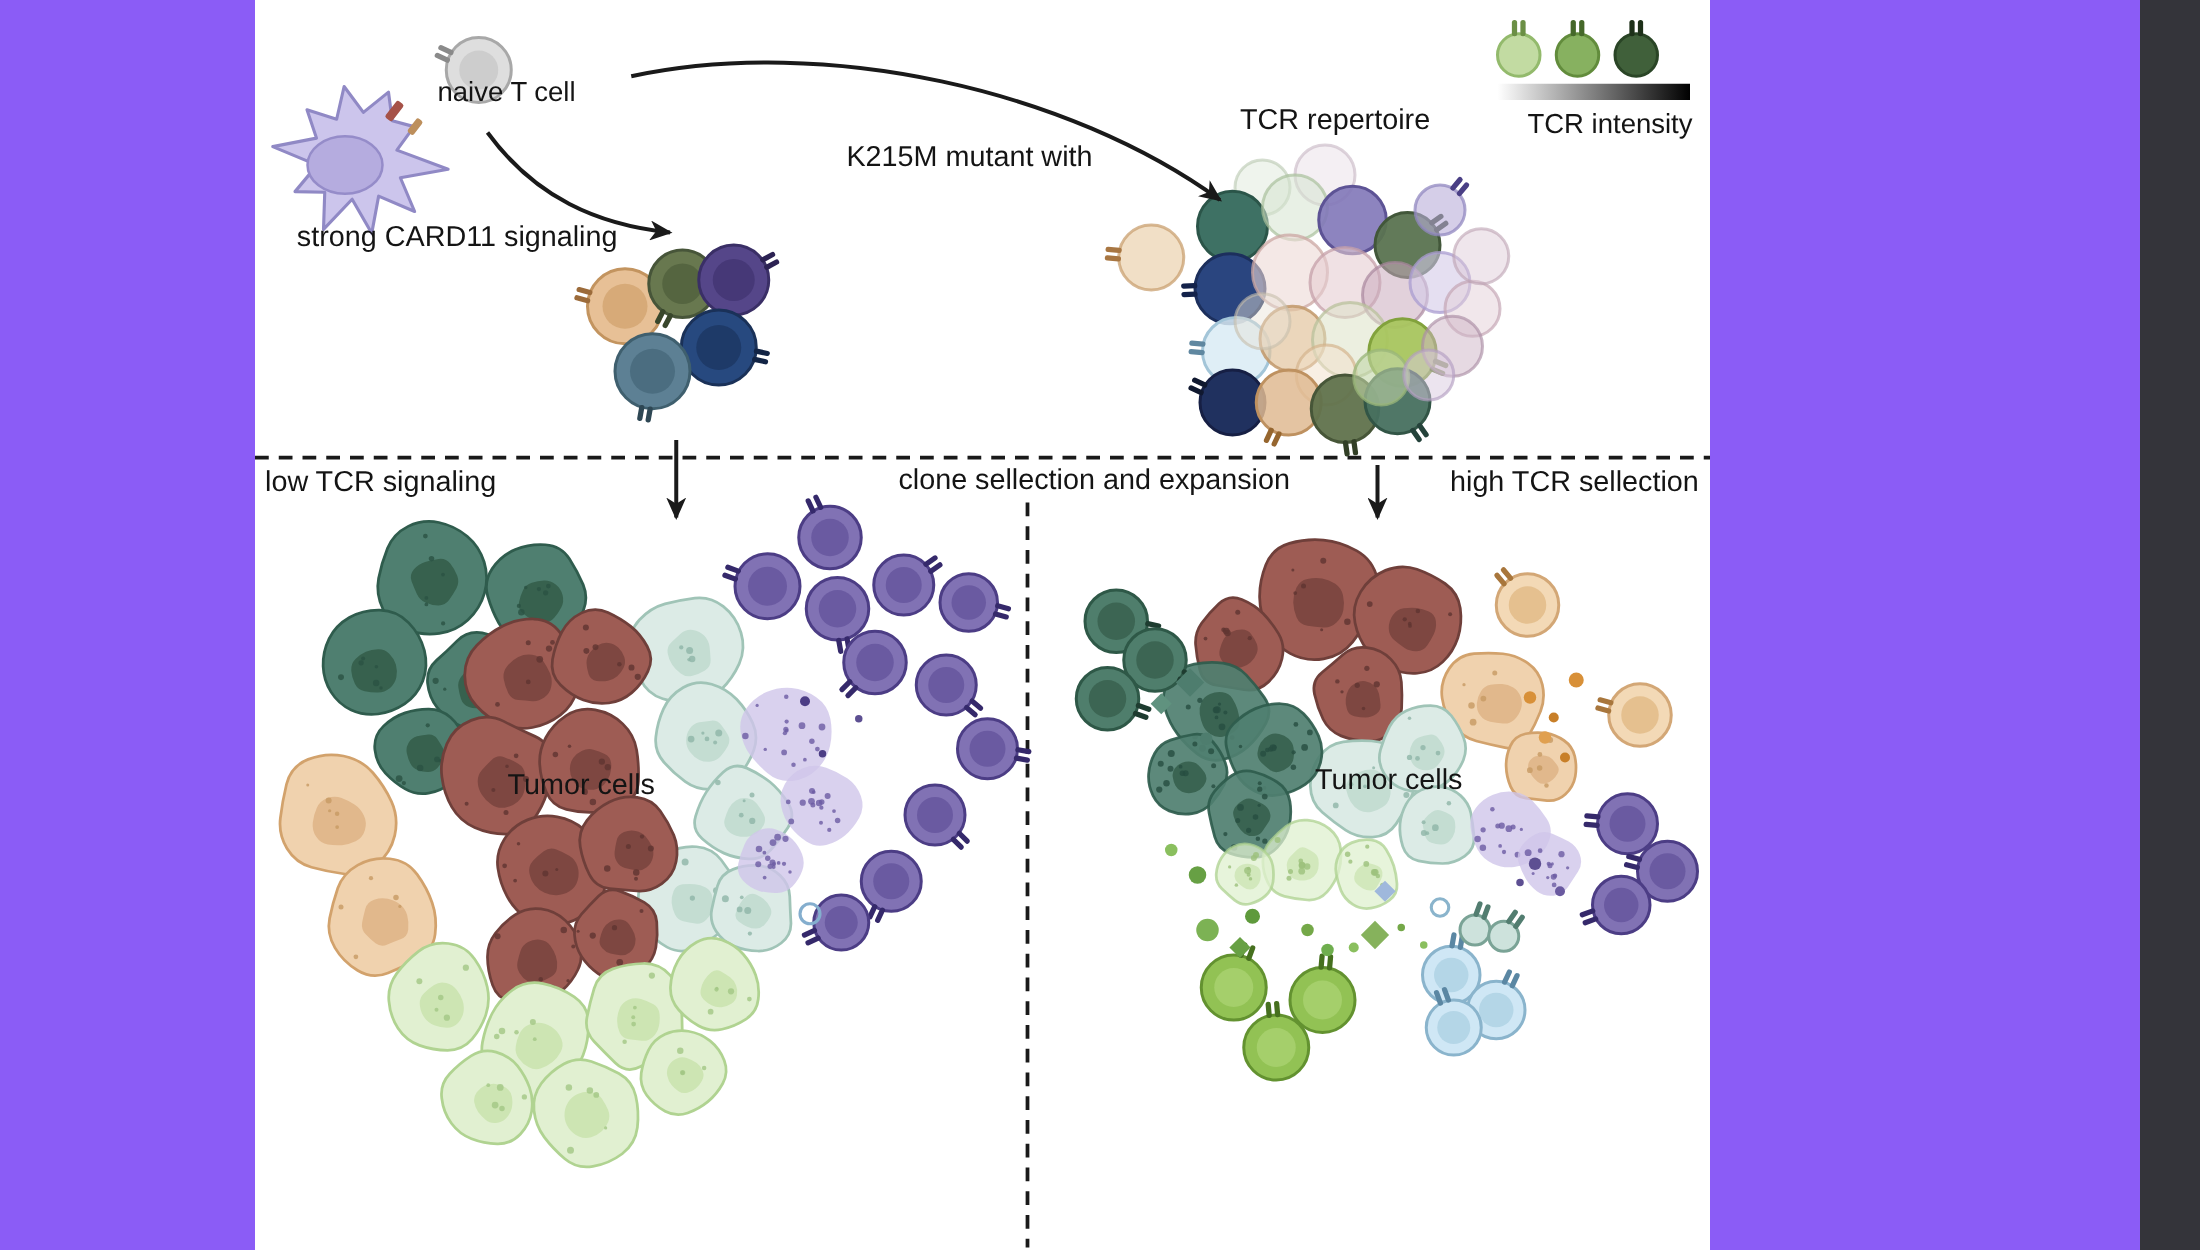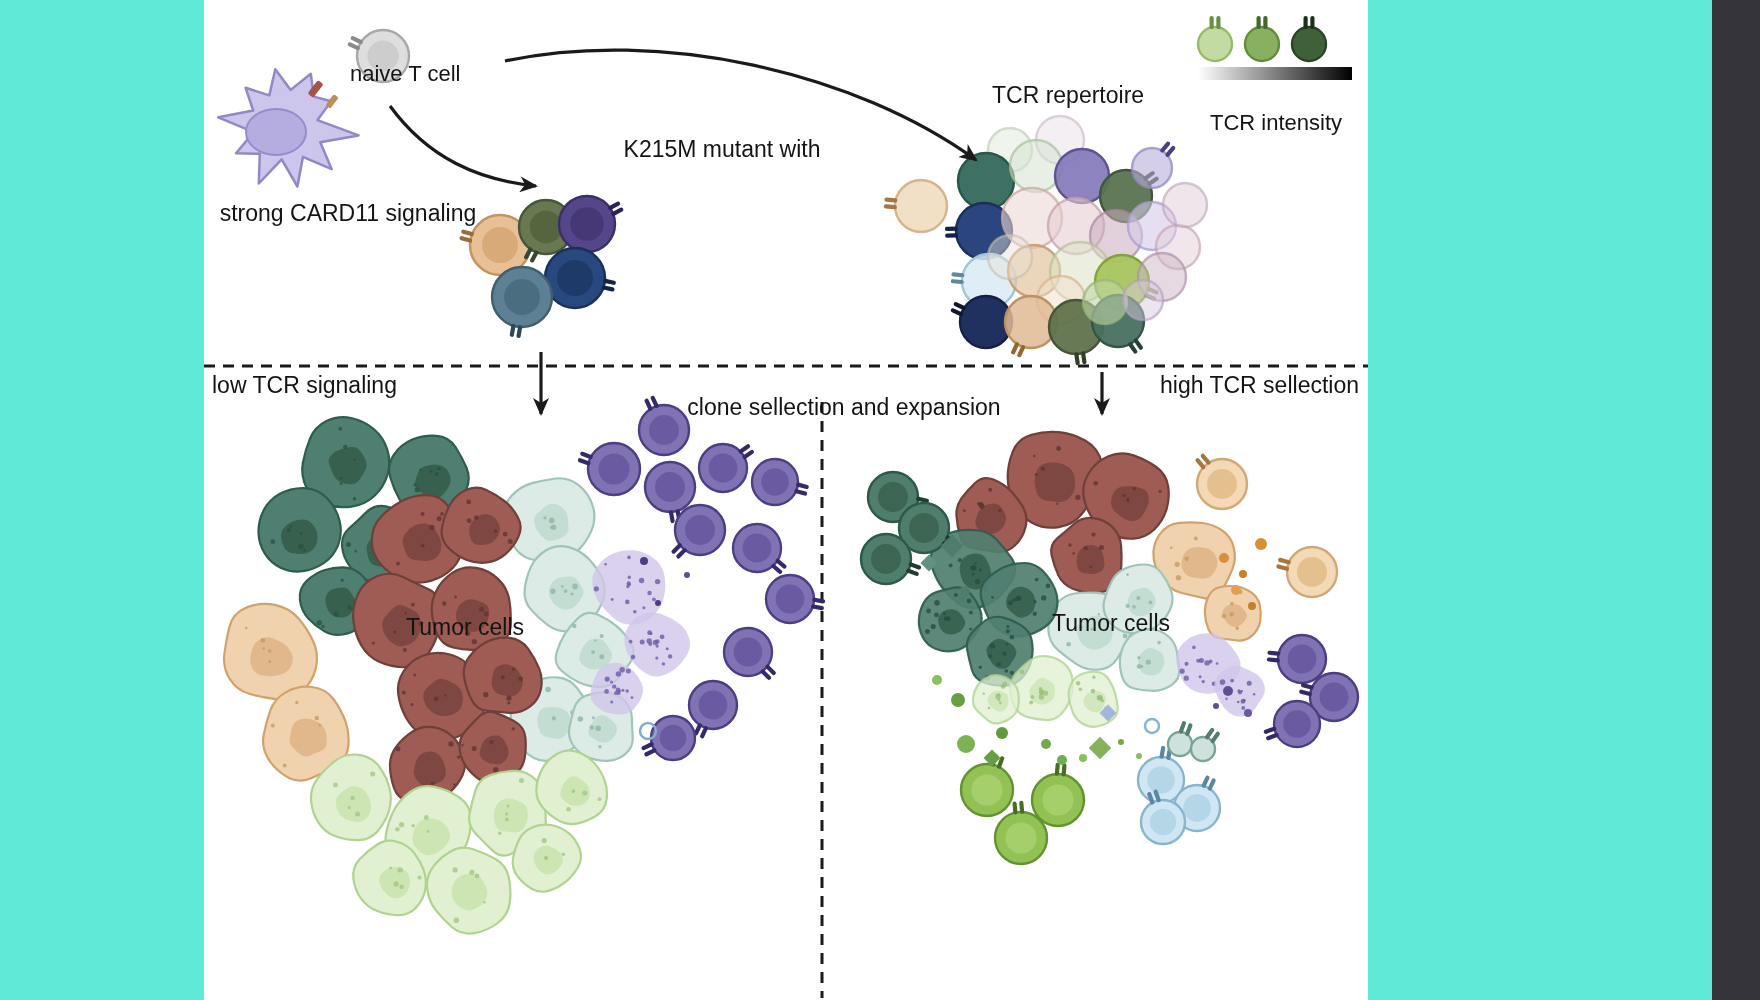--- a/index.html
+++ b/index.html
@@ -2,27 +2,27 @@
 <html><head>
 <meta charset="utf-8">
 <style>
   html,body{margin:0;padding:0;}
   .stage{position:relative;width:1760px;height:1000px;overflow:hidden;
          font-family:"Liberation Sans",sans-serif;}
   .canvas{position:absolute;left:204px;top:0;width:1164px;height:1000px;}
   .dark-strip{position:absolute;right:0;top:0;width:48px;height:1000px;}
   #scene{position:absolute;left:0;top:0;}
   .lbl{position:absolute;color:#141414;font-size:23px;line-height:27px;white-space:nowrap;}
-  .lbl.center{text-align:center;white-space:normal;margin-top:24px;}
+  .lbl.center{text-align:right;white-space:normal;}
   .block{display:block;}
 </style>
 </head>
 <body>
 
-<div class="stage" style="background: #5eead4;">
+<div class="stage" style="background: #8b5cf6;">
   <div class="canvas" style="background: rgb(255, 255, 255);"></div>
   <div class="dark-strip" style="background: rgb(52, 52, 58);"></div>
 
   <svg id="scene" width="1760" height="1000" viewBox="0 0 1760 1000">
       <defs>
         <marker id="ah" markerUnits="userSpaceOnUse" markerWidth="20" markerHeight="16" refX="16" refY="8" orient="auto">
           <path d="M0,0 L18,8 L0,16 L5,8 Z" fill="#1a1a1a"></path>
         </marker>
         <linearGradient id="tcrgrad" x1="0" y1="0" x2="1" y2="0">
           <stop offset="0" stop-color="#ffffff"></stop>

